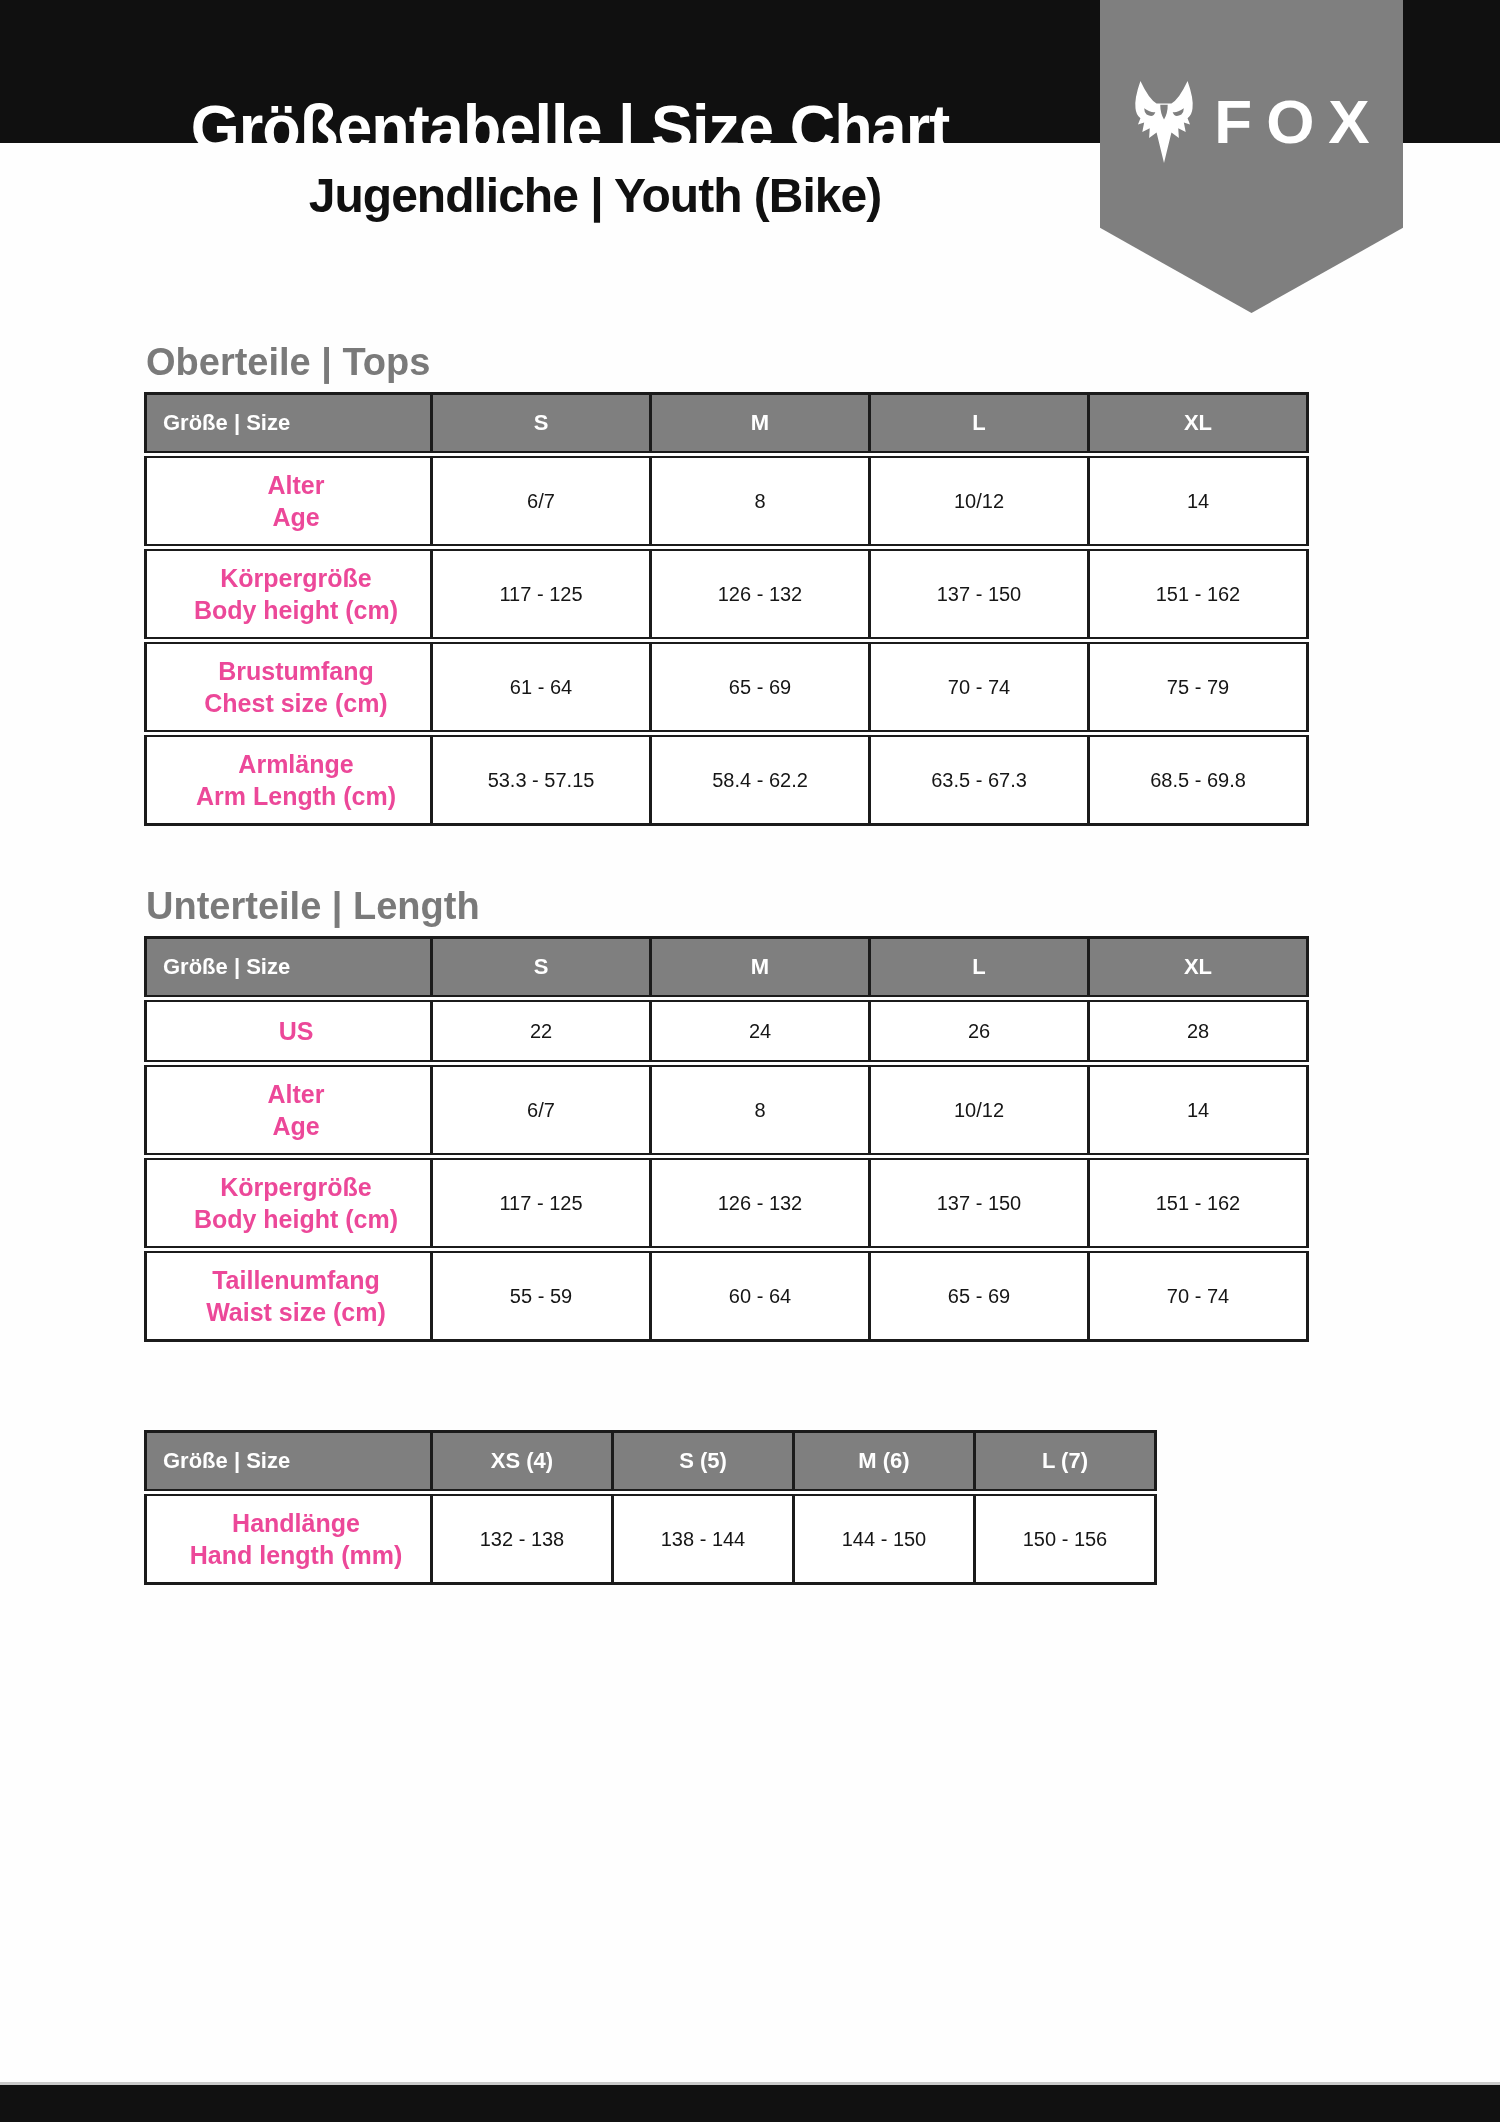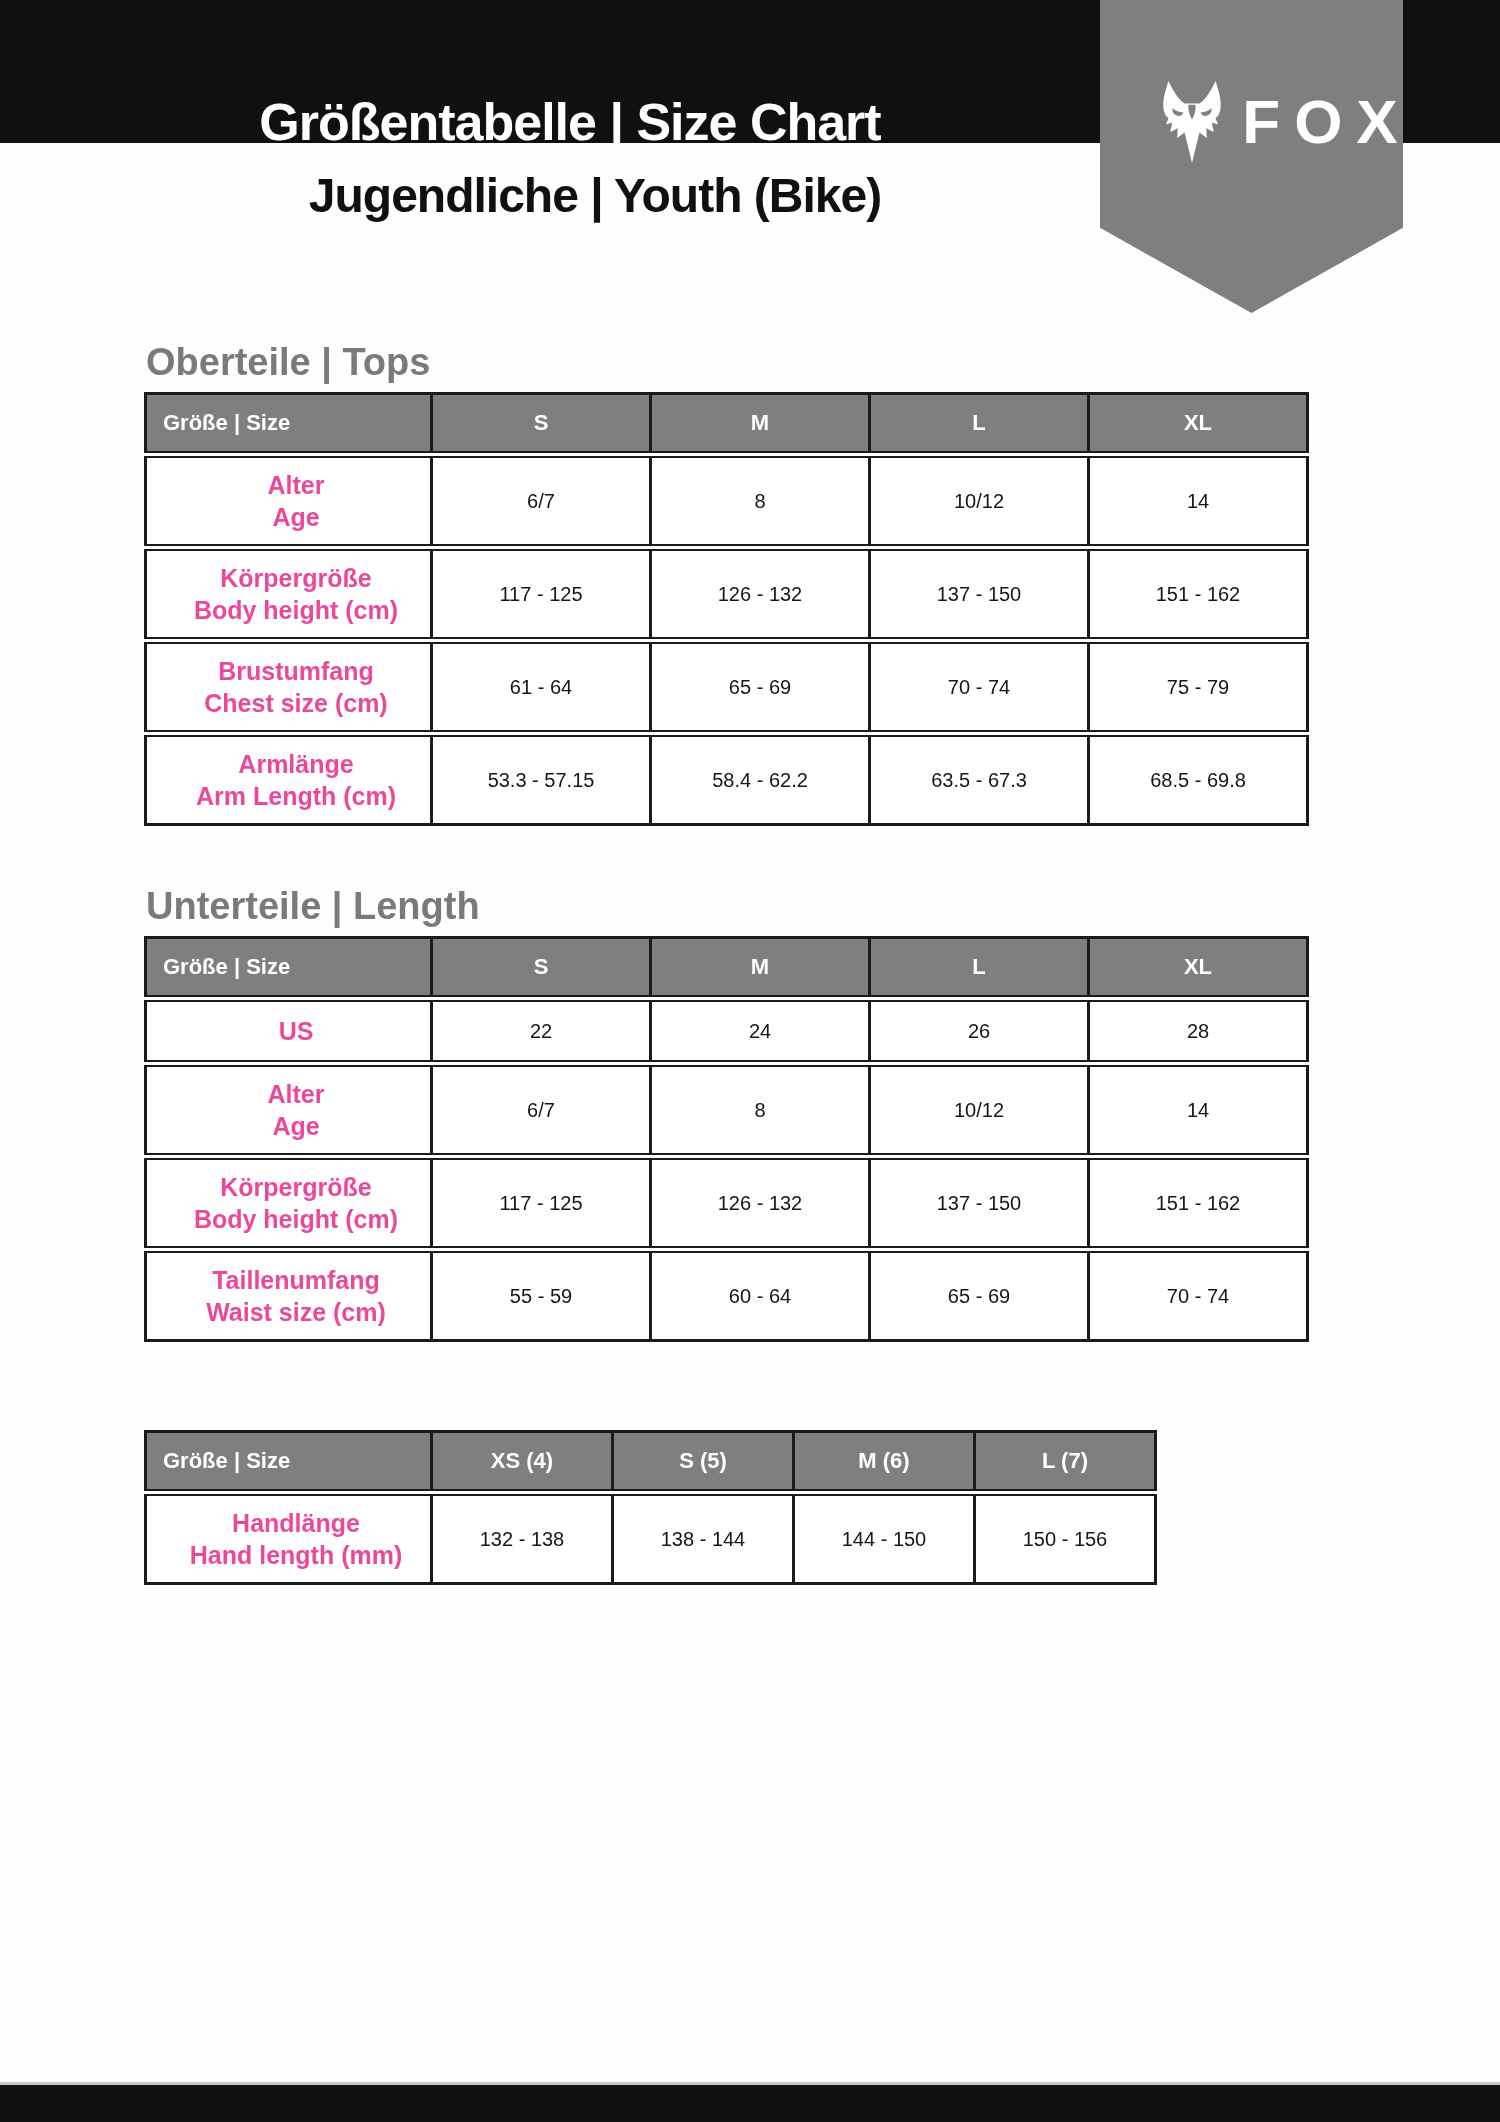--- a/index.html
+++ b/index.html
@@ -18,38 +18,38 @@
     font-family:"Liberation Sans","DejaVu Sans",sans-serif;
   }
   
   .topbar{
     position:absolute;top:0;left:0;width:1500px;height:143px;
     background:var(--ink);overflow:hidden;
   }
   .title1{
     position:absolute;top:96px;left:0;width:1140px;
     text-align:center;color:#ffffff;
-    font-size:52px;font-weight:bold;line-height:1;
+    font-size:63px;font-weight:bold;line-height:1;
     letter-spacing:-1px;white-space:nowrap;
   }
   .title2{
     position:absolute;top:172px;left:20px;width:1150px;
     text-align:center;color:var(--ink);
     font-size:48px;font-weight:bold;line-height:1;
     letter-spacing:-1px;white-space:nowrap;
   }
   
   .ribbon{
     position:absolute;top:0;left:1100px;width:303px;height:313px;
     background:var(--gray);
     clip-path:polygon(0 0,100% 0,100% 72.8%,50% 100%,0 72.8%);
   }
   .logo-row{
     position:absolute;top:80px;left:0;width:100%;
-    display:flex;align-items:center;justify-content:center;gap:19px;padding-left:28px;
+    display:flex;align-items:center;justify-content:center;gap:19px;
   }
   .fox-word{
     color:#ffffff;font-size:62px;font-weight:bold;
     letter-spacing:14px;line-height:1;margin-right:-14px;
   }
   .fox-head{width:62px;height:84px;display:block;}
   
   .table-section{position:absolute;left:144px;}
   .table-section h2{
     margin:0 0 10px 2px;

